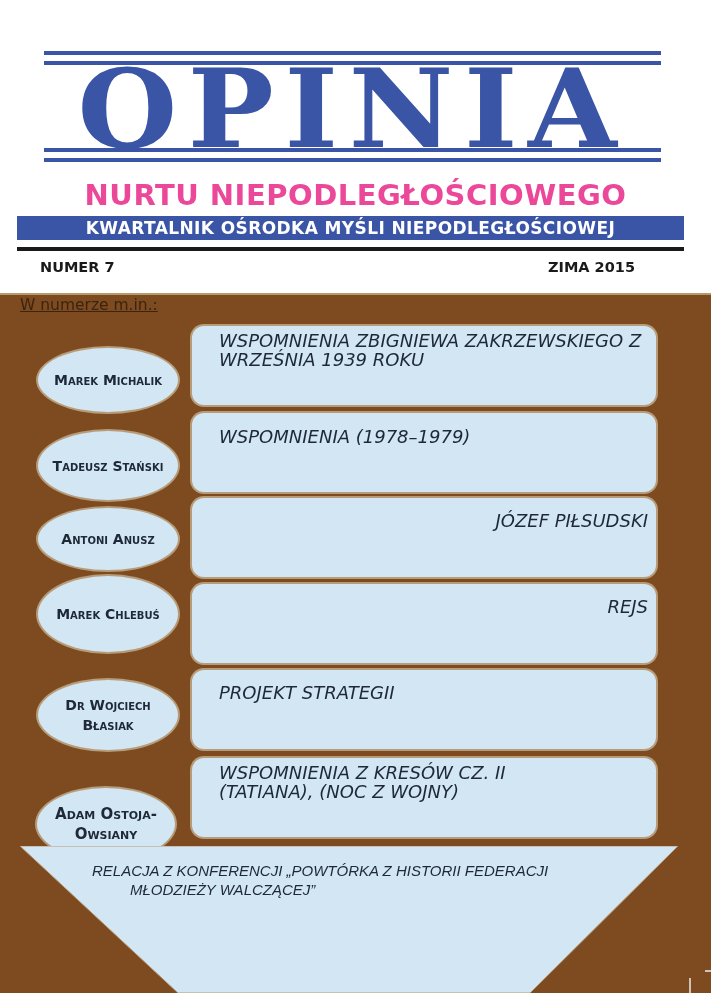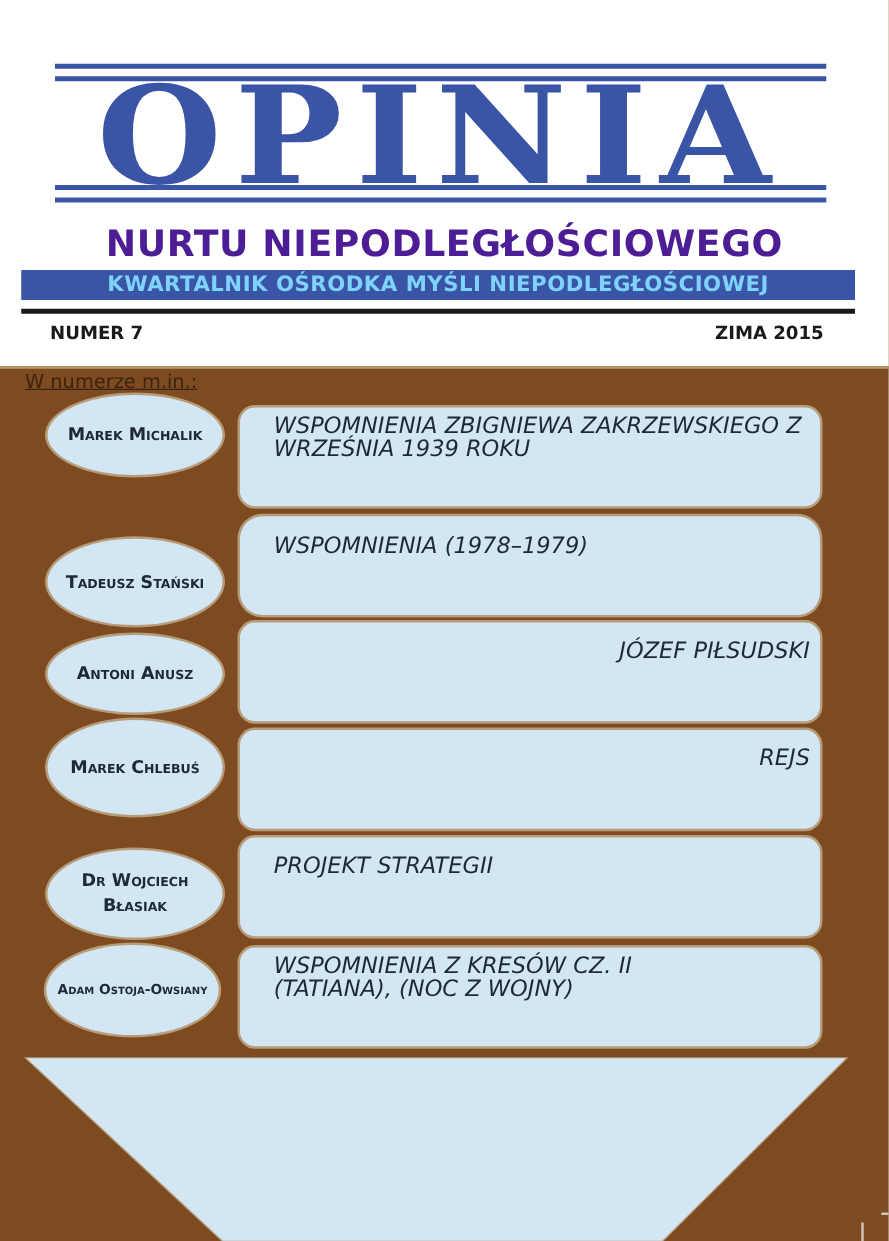--- a/index.html
+++ b/index.html
@@ -4,24 +4,24 @@
   <style>
     html, body { margin:0; padding:0; }
     body { width:711px; height:993px; background:#ffffff; position:relative; overflow:hidden;
            font-family:"DejaVu Sans", sans-serif; }
     .rule-blue { position:absolute; left:44px; width:617px; height:4px; background:#3a54a6; }
     .masthead { position:absolute; left:44px; width:617px; top:64px; height:90px;
                 font-family:"DejaVu Serif", serif; font-weight:bold; color:#3a54a6;
                 font-size:108px; line-height:90px; text-align:center; letter-spacing:10px;
                 transform:scaleX(1.06); transform-origin:center; }
     .subtitle { position:absolute; left:0; width:711px; top:178px; text-align:center;
-                font-family:"DejaVu Sans", sans-serif; font-weight:bold; color:#4c1d95;
+                font-family:"DejaVu Sans", sans-serif; font-weight:bold; color:#ec4899;
                 font-size:29px; letter-spacing:0.5px; }
     .band { position:absolute; left:17px; width:667px; top:216px; height:24px; background:#3a54a6;
-            color:#7dd3fc; font-weight:bold; font-size:17px; line-height:24px; text-align:center; letter-spacing:0.4px; }
+            color:#ffffff; font-weight:bold; font-size:17px; line-height:24px; text-align:center; letter-spacing:0.4px; }
     .rule-black { position:absolute; left:17px; width:667px; top:247px; height:4px; background:#1a1a1a; }
     .issue { position:absolute; top:259px; font-weight:bold; font-size:14.5px; color:#1a1a1a; }
     .brown { position:absolute; left:0; top:293px; width:711px; height:700px; background:#7d4b1f;
              border-top:2px solid #b89a6a; }
     .intro { position:absolute; left:20px; top:296px; font-size:15.5px; color:#3b2410;
              text-decoration:underline; }
     .ellipse { position:absolute; left:38px; width:140px; background:#d2e6f4; border-radius:50%;
                box-shadow:0 0 0 2px #b79c7a; display:flex; align-items:center; justify-content:center;
                text-align:center; font-family:"DejaVu Sans", sans-serif; font-weight:bold; color:#1e2836;
                font-size:14px; line-height:20px; font-variant:small-caps; }
@@ -42,36 +42,36 @@
 <div class="rule-blue" style="top:51px;"></div>
 <div class="rule-blue" style="top:61px;"></div>
 <div class="masthead">OPINIA</div>
 <div class="rule-blue" style="top:148px;"></div>
 <div class="rule-blue" style="top:158px;"></div>
 
 <div class="subtitle">NURTU NIEPODLEGŁOŚCIOWEGO</div>
 <div class="band">KWARTALNIK OŚRODKA MYŚLI NIEPODLEGŁOŚCIOWEJ</div>
 <div class="rule-black"></div>
 <div class="issue" style="left:40px;">NUMER 7</div>
-<div class="issue" style="left:572px;">ZIMA 2015</div>
+<div class="issue" style="left:548px;">ZIMA 2015</div>
 
 <div class="brown"></div>
 <div class="intro">W numerze m.in.:</div>
 
-<div class="ellipse" style="top:316px;height:64px;">
+<div class="ellipse" style="top:348px;height:64px;">
   <span>Marek Michalik</span>
 </div>
 <div class="box" style="top:326px;">
   <div class="box-text">WSPOMNIENIA ZBIGNIEWA ZAKRZEWSKIEGO Z WRZEŚNIA 1939 ROKU</div>
 </div>
 
 <div class="ellipse" style="top:431px;height:69px;">
   <span>Tadeusz Stański</span>
 </div>
-<div class="box" style="top:413px;border-radius:18px;">
+<div class="box" style="top:413px;">
   <div class="box-text" style="top:14px;">WSPOMNIENIA (1978–1979)</div>
 </div>
 
 <div class="ellipse" style="top:508px;height:62px;">
   <span>Antoni Anusz</span>
 </div>
 <div class="box" style="top:498px;text-align:right;">
   <div class="box-text" style="top:13px;">JÓZEF PIŁSUDSKI</div>
 </div>
 
@@ -82,27 +82,29 @@
   <div class="box-text" style="top:13px;text-align:right;">REJS</div>
 </div>
 
 <div class="ellipse" style="top:680px;height:70px;padding:0 10px;box-sizing:border-box;">
   <span>Dr Wojciech Błasiak</span>
 </div>
 <div class="box" style="top:670px;">
   <div class="box-text" style="top:13px;">PROJEKT STRATEGII</div>
 </div>
 
-<div class="ellipse" style="top:756px;height:72px;left:37px;width:138px;padding:0 4px;box-sizing:border-box;font-size:11px;">
+<div class="ellipse" style="top:788px;height:72px;left:37px;width:138px;padding:0 4px;box-sizing:border-box;font-size:15px;">
   <span>Adam Ostoja-Owsiany</span>
 </div>
 <div class="box" style="top:758px;">
   <div class="box-text" style="width:300px;">WSPOMNIENIA Z KRESÓW CZ. II (TATIANA), (NOC Z WOJNY)</div>
 </div>
 
 <svg class="trap" viewBox="0 0 711 147">
   <polygon points="20,0 678,0 530,147 178,147" fill="#d2e6f4" stroke="#b79c7a" stroke-width="1"></polygon>
 </svg>
 <div class="trap-text">
+  <span>RELACJA Z KONFERENCJI „POWTÓRKA Z HISTORII FEDERACJI</span>
+  <span class="l2">MŁODZIEŻY WALCZĄCEJ”</span>
 </div>
 
 <div class="tick" style="left:705px;top:970px;width:6px;height:2px;"></div>
 <div class="tick" style="left:689px;top:978px;width:2px;height:15px;"></div>
 
 </body></html>

